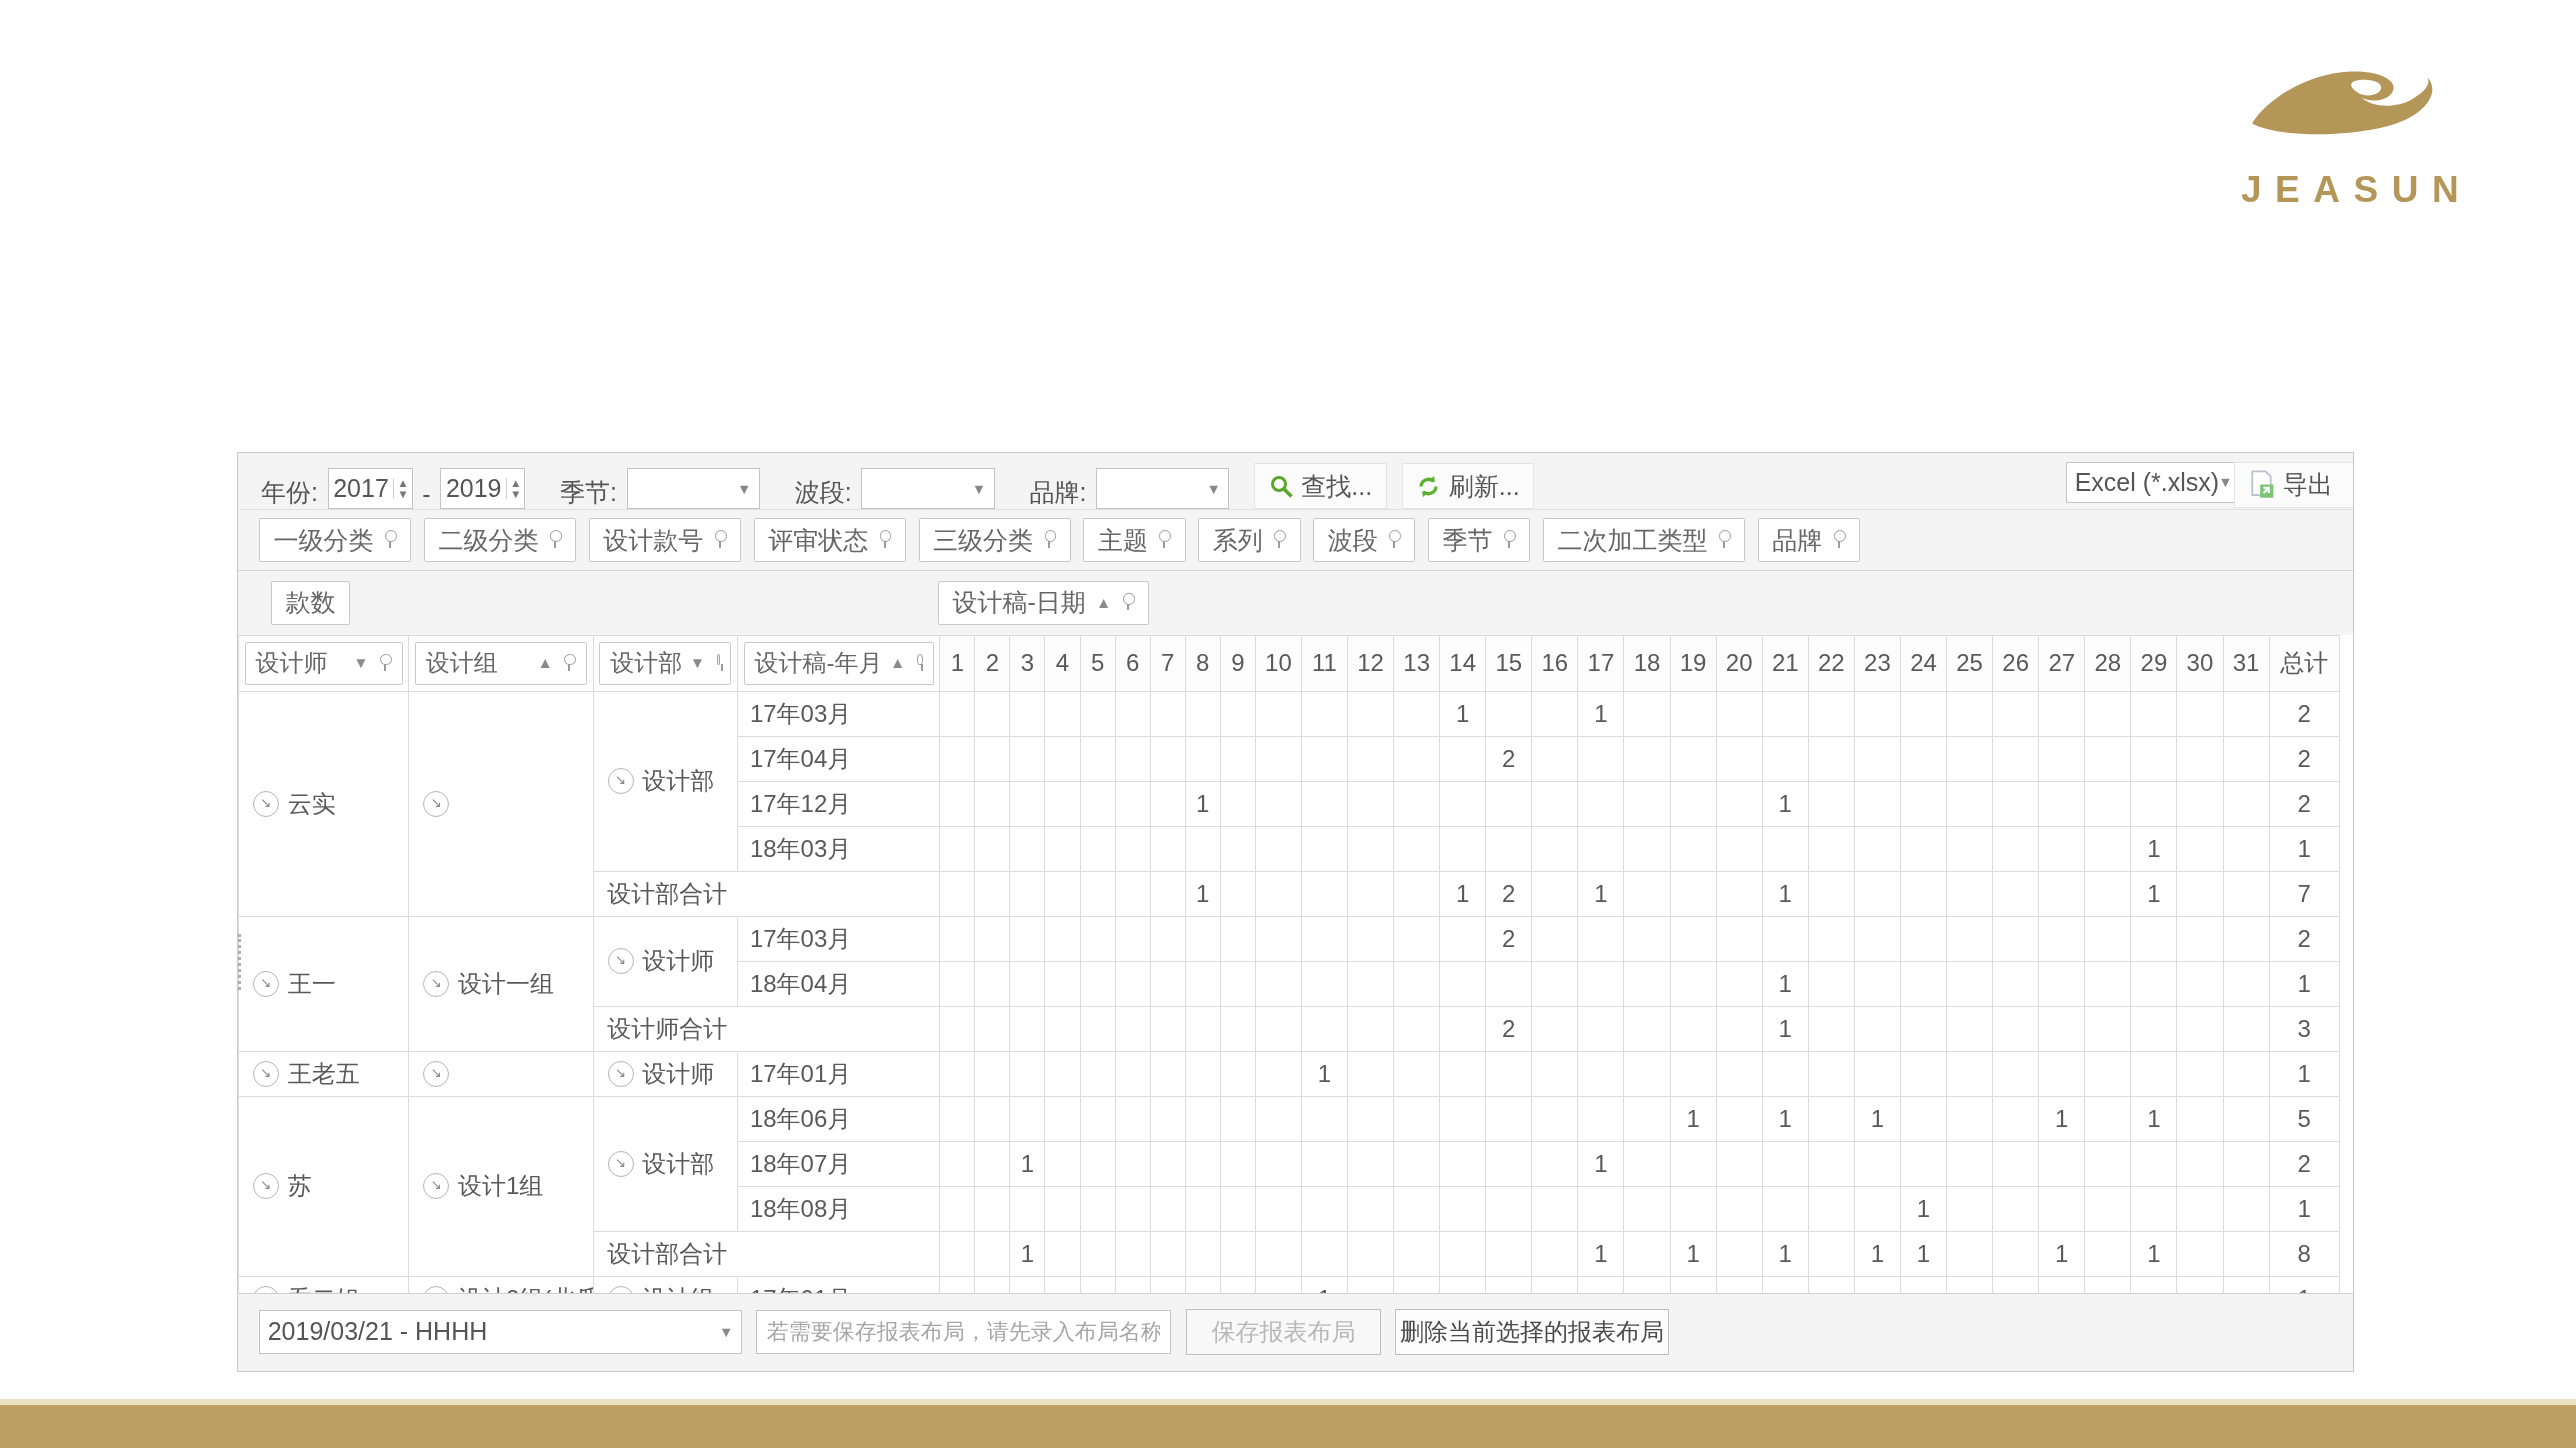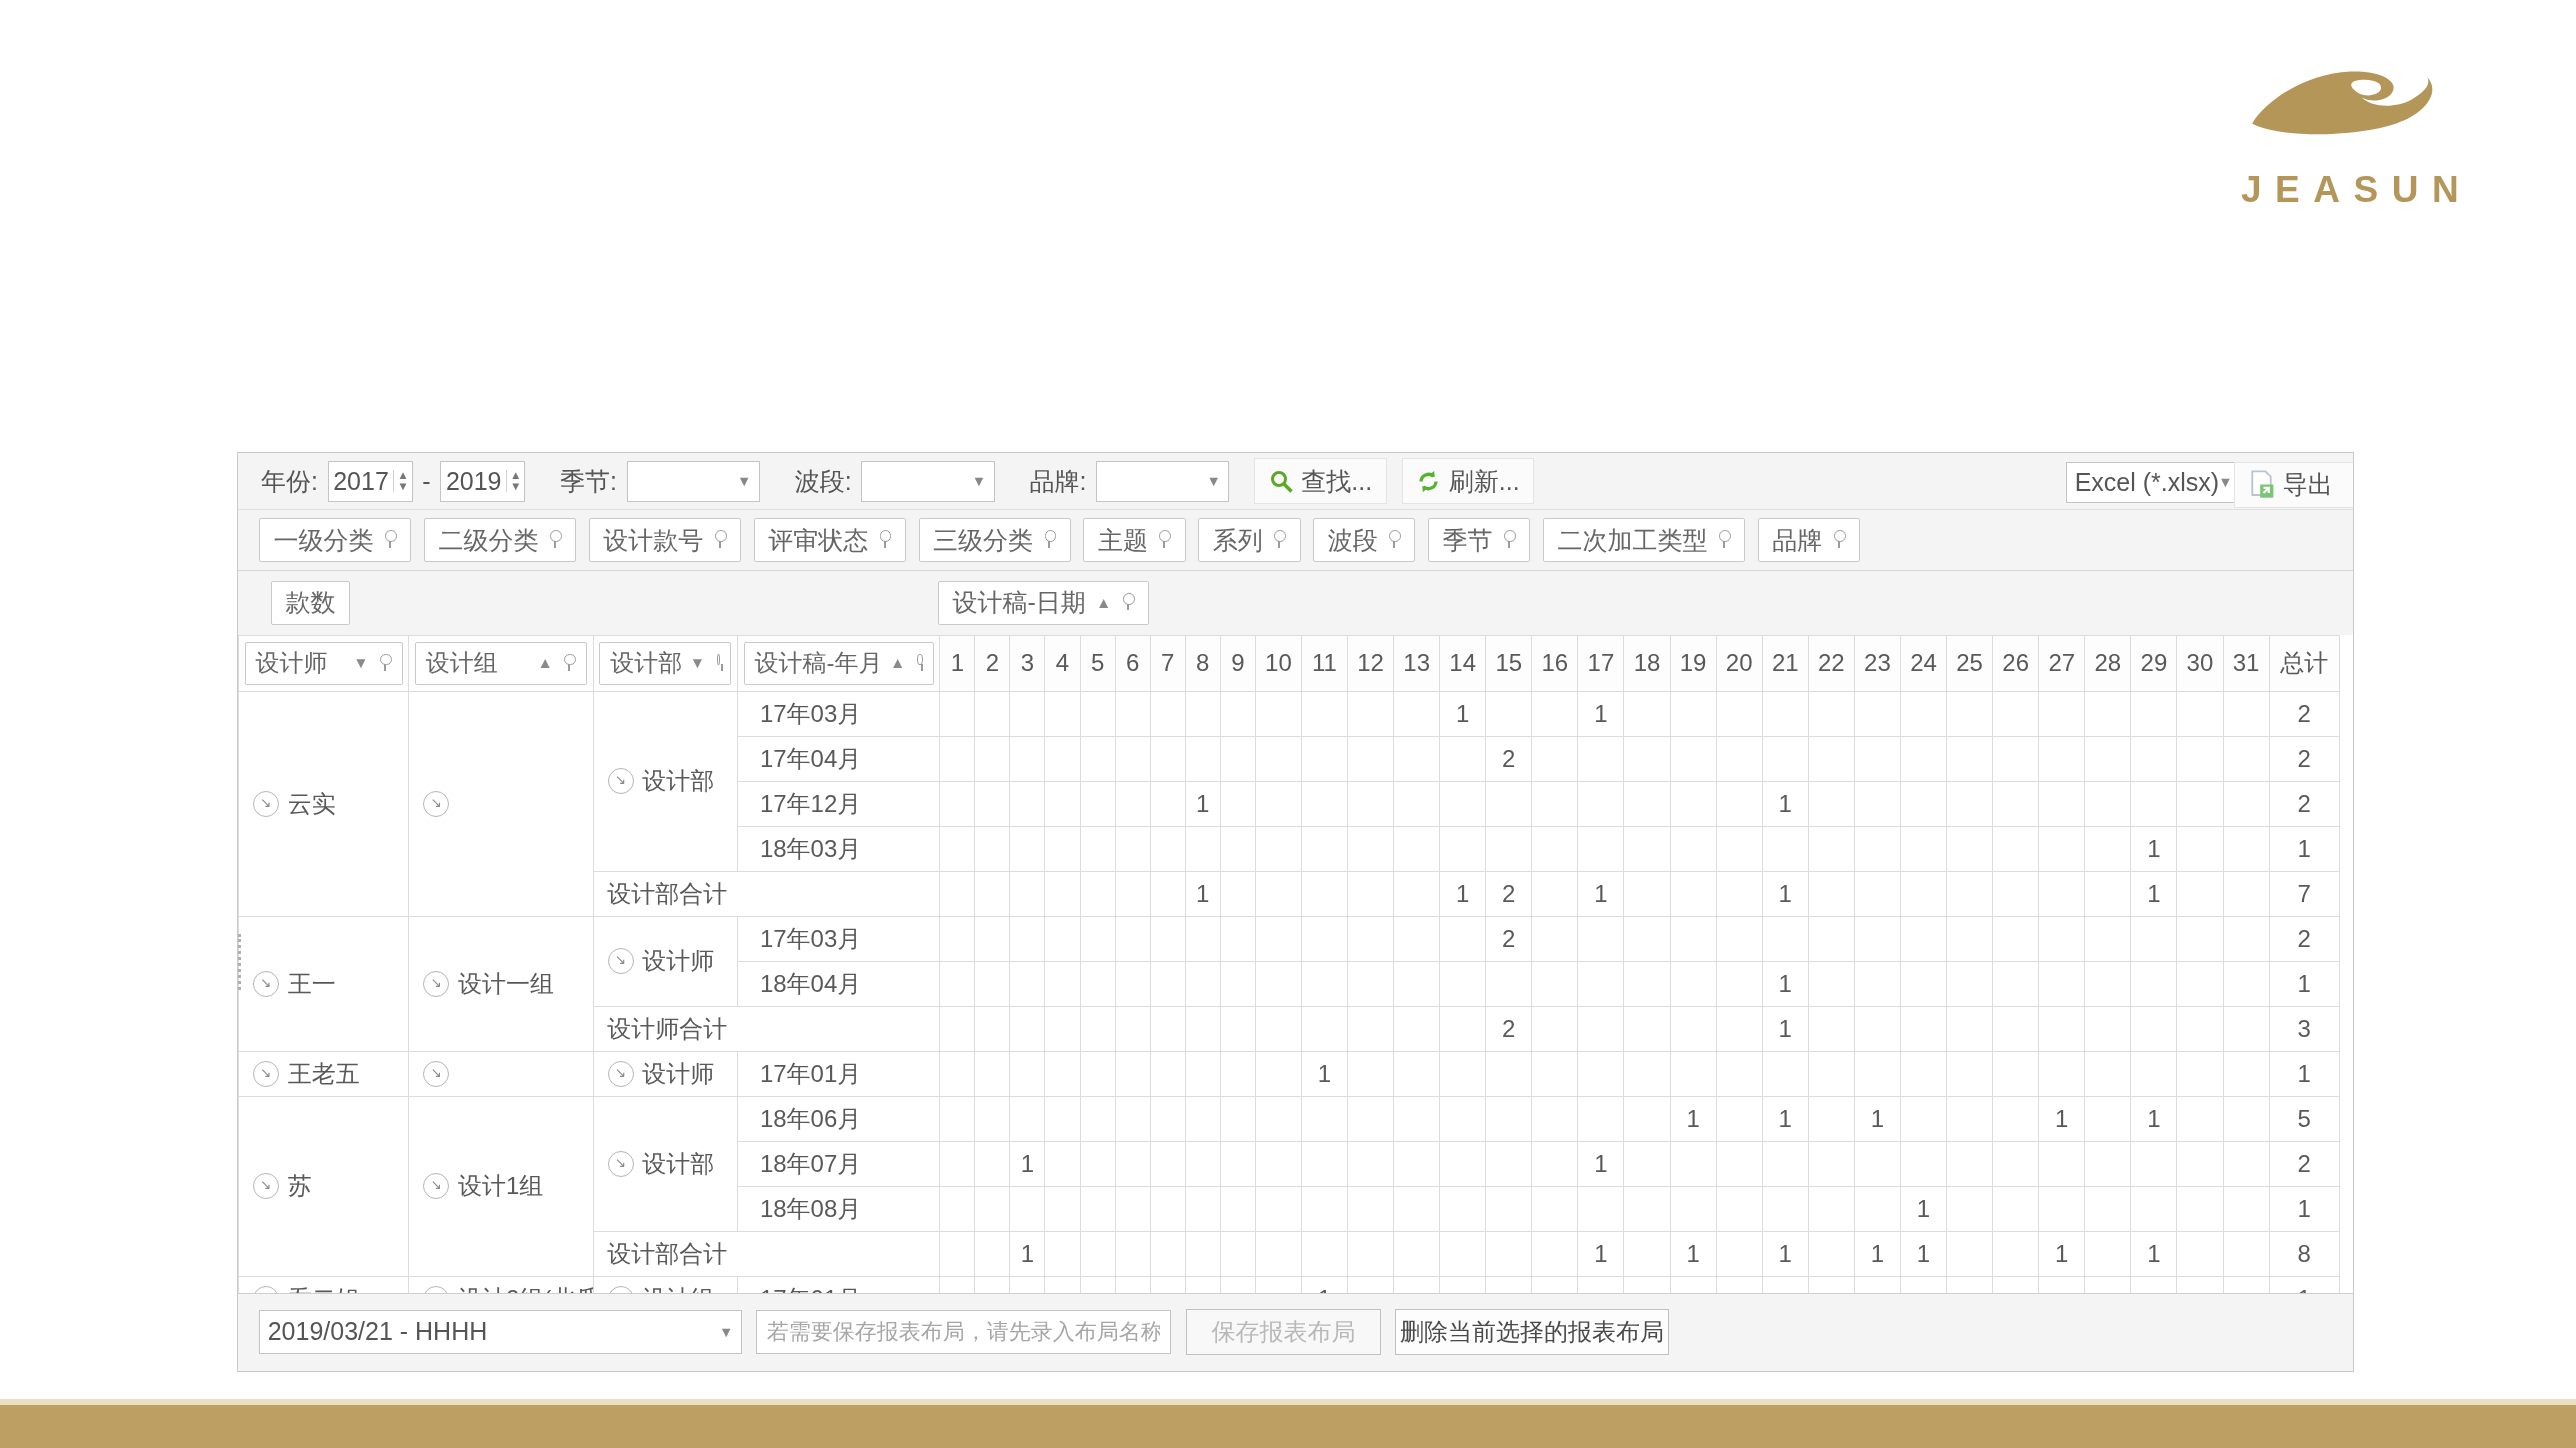--- a/index.html
+++ b/index.html
@@ -12,21 +12,21 @@
 
   
   .title{position:absolute;left:214px;top:259px;font-size:52px;font-weight:bold;
          letter-spacing:1.9px;color:#29a9e1;white-space:nowrap;}
 
   
   .panel{position:absolute;left:237px;top:452px;width:2115px;height:918px;
          border:1px solid #c9c9c9;background:#f4f4f4;overflow:hidden;font-size:25px;}
 
   
-  .toolbar{position:absolute;left:0;top:0;right:0;height:56px;display:flex;align-items:center;
+  .toolbar{position:absolute;left:0;top:0;right:0;height:56px;display:flex;align-items:flex-end;
            padding-left:23px;border-bottom:1px solid #e0e0e0;background:#f4f4f4;}
   .tb-label{margin-right:9.7px;color:#555;}
   .yearbox{display:flex;align-items:center;width:83px;height:39px;background:#fff;
            border:1px solid #c4c4c4;margin-right:9.7px;}
   .yearbox .yv{flex:1;text-align:center;color:#555;}
   .spin{display:flex;flex-direction:column;border-left:1px solid #d0d0d0;padding:0 2.9px;}
   .spin i{font-style:normal;font-size:11.6px;line-height:10.6px;color:#777;}
   .dash{margin-right:9.7px;}
   .gap{width:25px;}
   .selbox{display:flex;align-items:center;width:116px;height:39px;background:#fff;
@@ -60,21 +60,21 @@
   table.pivot{border-collapse:collapse;table-layout:fixed;width:2102px;background:#fff;}
   .pivot th,.pivot td{border:1px solid #dcdcdc;font-weight:normal;color:#595959;font-size:24px;
                       overflow:hidden;white-space:nowrap;}
   .pivot thead th{height:54px;background:#fdfdfd;padding:0;}
   .hchip{display:flex;align-items:center;background:#fff;border:1px solid #c9c9c9;border-radius:1.9px;
          height:41px;margin:5.8px;padding:0 9.7px;font-size:24px;color:#666;}
   .day-th{text-align:center;font-size:23px;color:#666;}
   .total-th{text-align:center;font-size:23px;color:#666;}
   .pivot tbody td{height:42px;}
   td.lbl{text-align:left;padding-left:14px;vertical-align:middle;}
-  td.mon{text-align:left;padding-left:22px;}
+  td.mon{text-align:left;padding-left:12px;}
   td.sub{text-align:left;padding-left:13.5px;}
   td.val,td.tot{text-align:center;}
   .expico{display:inline-block;width:24px;height:24px;line-height:22px;border:1px solid #b5b5b5;
           border-radius:50%;color:#8a8a8a;font-size:13.5px;text-align:center;margin-right:8.7px;
           background:#fff;vertical-align:middle;}
   .lbl-text{vertical-align:middle;}
 
   
   .splitter{position:absolute;left:0;top:481px;height:56px;width:0;border-left:3.9px dotted #b0b0b0;}
 

